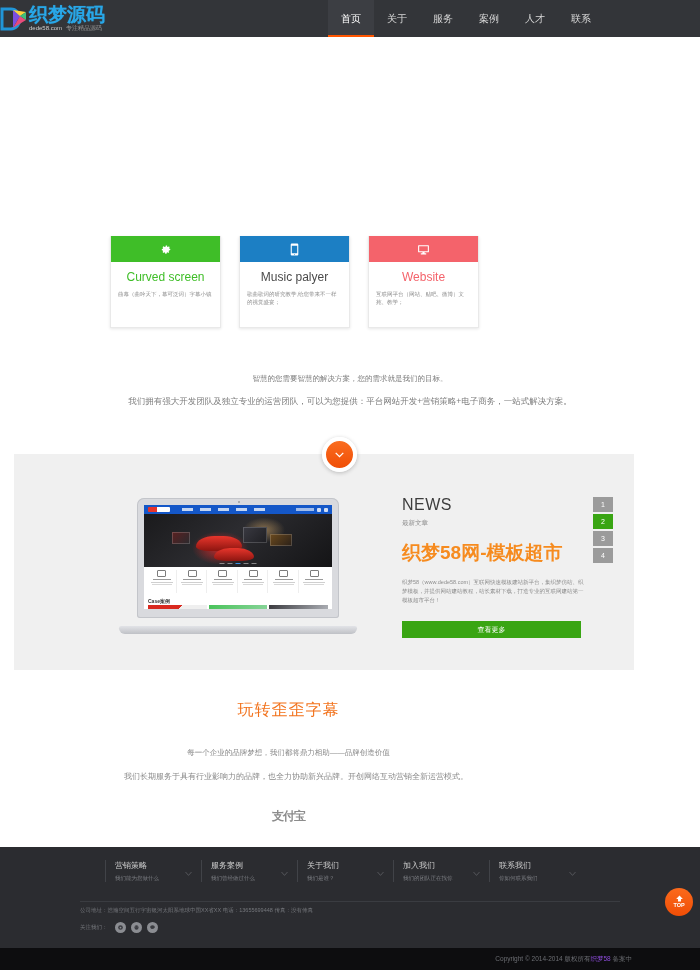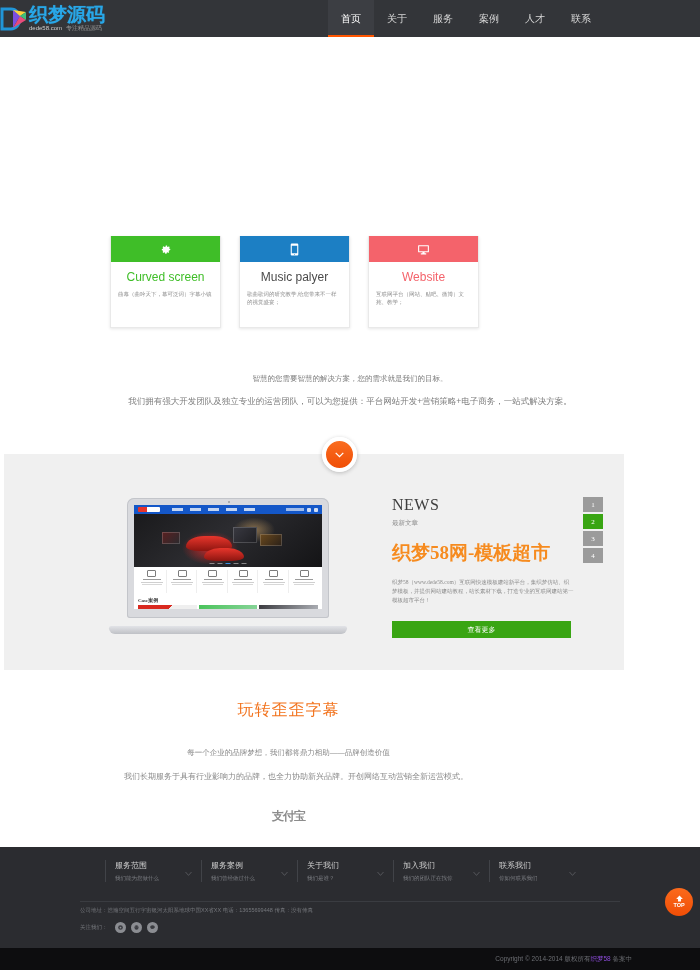--- a/index.html
+++ b/index.html
@@ -97,21 +97,21 @@
   .scroll-btn {
     position: absolute; top: 437px; left: 322px; width: 35px; height: 35px; border-radius: 50%;
     background: linear-gradient(180deg,#fa6d20,#f04e06);
     border: 4px solid #fff; box-shadow: 0 1px 4px rgba(0,0,0,.22);
     display: flex; align-items: center; justify-content: center; z-index: 12; cursor: pointer;
   }
   .scroll-btn svg { width: 13px; height: 13px; stroke: #fff; stroke-width: 2.4; fill: none; }
 
   
   .news-band {
-    position: absolute; top: 454px; left: 4px; width: 620px; height: 216px; background: #f0f0f0; font-family: Liberation Serif, serif;
+    position: absolute; top: 454px; left: 14px; width: 620px; height: 216px; background: #f0f0f0;
   }
   .laptop { position: absolute; top: 44px; left: 105px; width: 238px; height: 140px; }
   .laptop-lid {
     position: absolute; top: 0; left: 18px; width: 202px; height: 120px;
     background: #d9dade; border-radius: 7px 7px 3px 3px; padding: 7px 7px 9px 7px;
     box-shadow: inset 0 0 0 1px #c3c5ca;
   }
   .laptop-cam { position: absolute; top: 3px; left: 50%; width: 2px; height: 2px; border-radius: 50%; background: #9a9ca1; }
   .laptop-screen { width: 100%; height: 100%; background: #111; overflow: hidden; position: relative; }
   .ls-nav { height: 9px; background: #1457c8; display: flex; align-items: center; padding: 0 4px; }
@@ -429,21 +429,21 @@
     <div class="brand-title">玩转歪歪字幕</div>
     <div class="brand-p1">每一个企业的品牌梦想，我们都将鼎力相助——品牌创造价值</div>
     <div class="brand-p2">我们长期服务于具有行业影响力的品牌，也全力协助新兴品牌。开创网络互动营销全新运营模式。</div>
     <div class="alipay">支付宝</div>
   </div>
 
   <div class="footer">
     <div class="f-cols">
       <div class="f-col">
         <div>
-          <div class="f-col-t">服务范围</div>
+          <div class="f-col-t">营销策略</div>
           <div class="f-col-s">我们能为您做什么</div>
         </div>
         <div class="f-chev"><svg viewBox="0 0 24 24">
               <polyline points="4,8 12,17 20,8"></polyline>
             </svg></div>
       </div>
       <div class="f-col">
         <div>
           <div class="f-col-t">服务案例</div>
           <div class="f-col-s">我们曾经做过什么</div>

